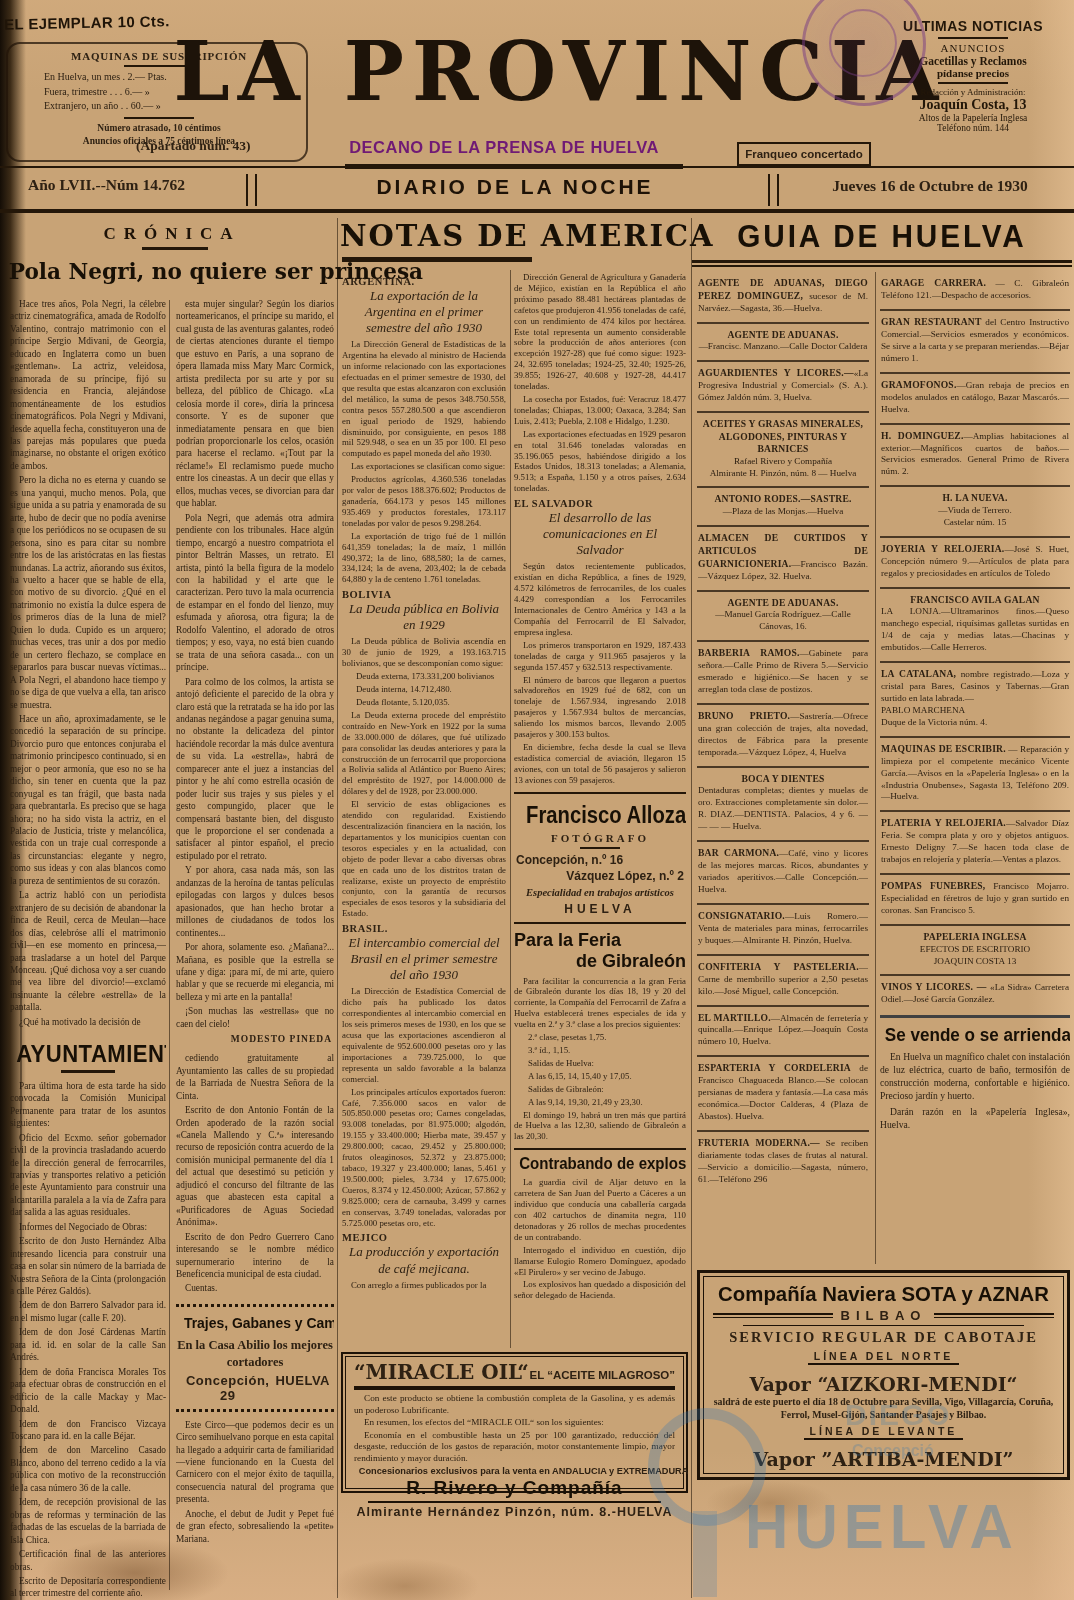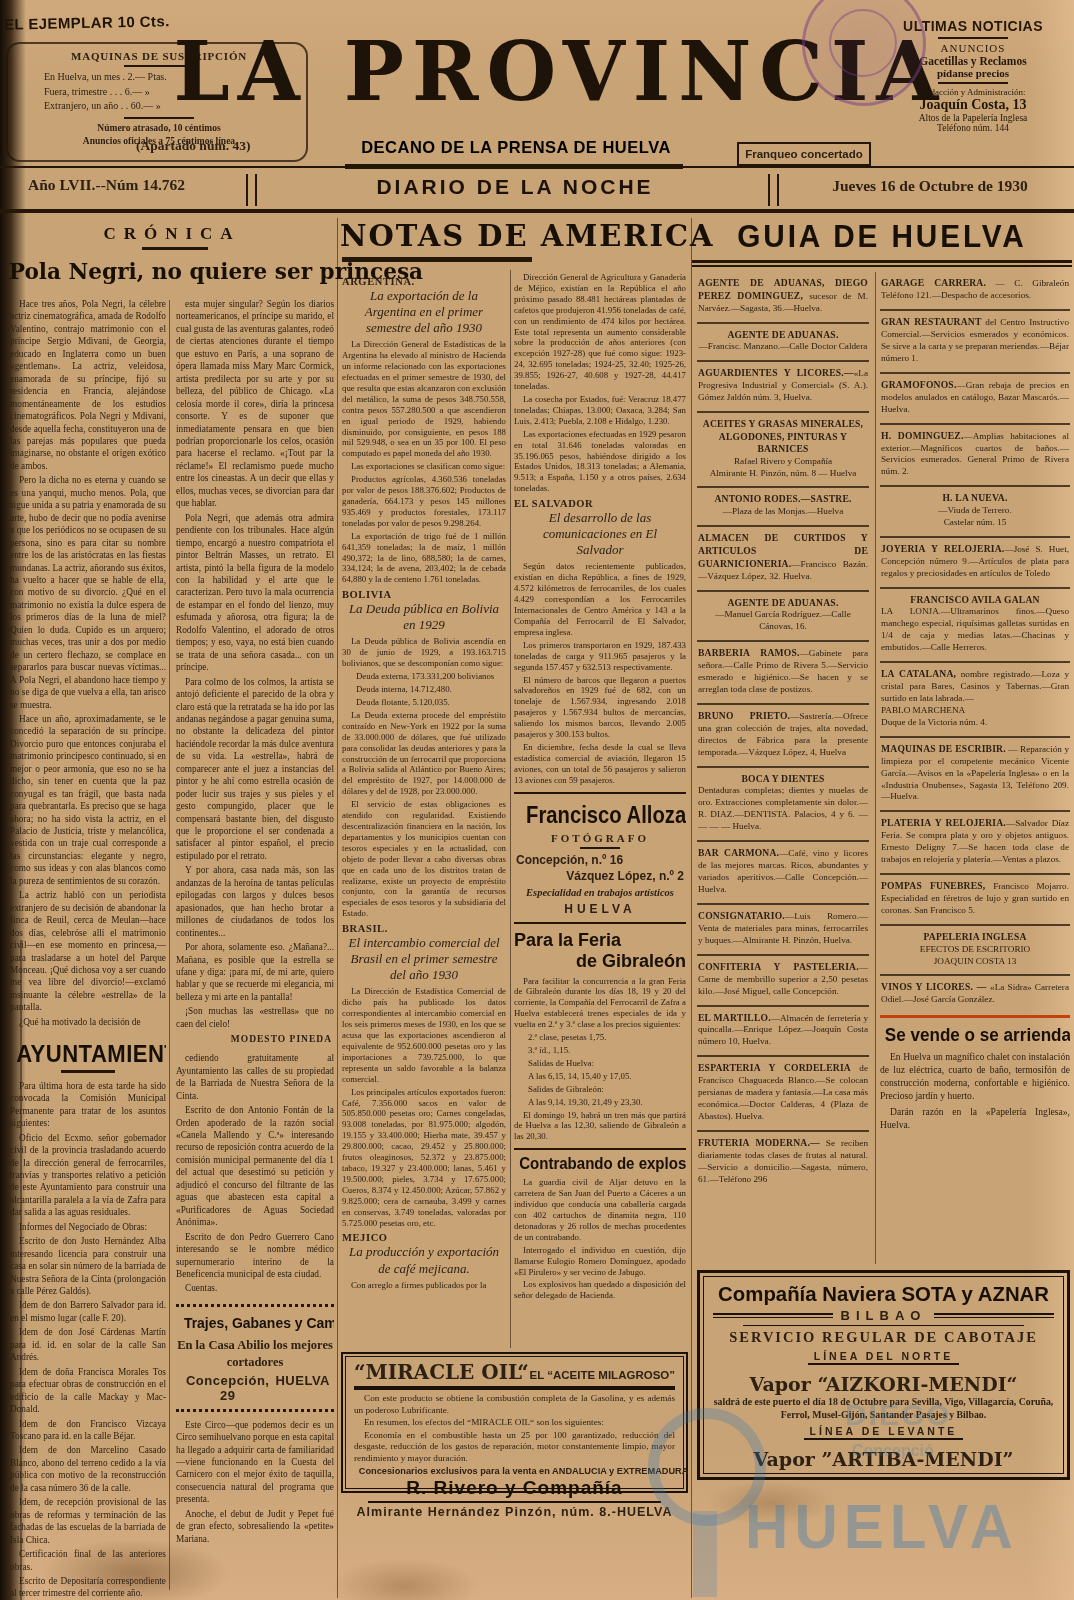--- a/index.html
+++ b/index.html
@@ -21,21 +21,21 @@
   .vrule{width:1px;background:rgba(40,26,12,.6);}
   
   .ejemplar{left:4px;top:14px;font:700 15px "Liberation Sans",sans-serif;letter-spacing:.4px;transform:rotate(-1.2deg);color:#1f1408;}
   .subbox{left:6px;top:42px;width:302px;height:120px;border:2px solid rgba(35,22,10,.75);border-radius:14px;padding:6px 10px 0 14px;box-sizing:border-box;text-align:center;}
   .subtitle{font:700 11px "Liberation Serif",serif;letter-spacing:.8px;}
   .srule{width:70px;height:2px;background:#241709;margin:3px auto;}
   .prelines{white-space:pre-line;font:400 10px "Liberation Serif",serif;line-height:1.45;text-align:left;padding-left:22px;}
   .subnote{font:700 9.5px "Liberation Serif",serif;line-height:1.4;}
   .paper-title{left:150px;top:24px;width:820px;margin:0;text-align:center;font:700 80px "DejaVu Serif",serif;letter-spacing:8px;transform:scaleY(1.04);color:#1d1309;white-space:nowrap;}
   .apartado{left:136px;top:138px;font:700 13.5px "Liberation Serif",serif;}
-  .decano{left:330px;top:138px;width:372px;text-align:center;font:700 16.5px "Liberation Sans",sans-serif;letter-spacing:.5px;color:#000000;}
+  .decano{left:318px;top:138px;width:372px;text-align:center;font:700 16.5px "Liberation Sans",sans-serif;letter-spacing:.5px;color:#701a75;}
   .franqueo{left:737px;top:142px;width:130px;height:20px;border:2px solid #241709;text-align:center;font:700 11.5px "Liberation Sans",sans-serif;line-height:20px;}
   .mh-right{left:876px;top:18px;width:194px;text-align:center;color:#231709;}
   .mh-right .ultimas{font:700 14px "Liberation Sans",sans-serif;letter-spacing:.5px;}
   .mh-right .anuncios{font:400 11px "Liberation Serif",serif;letter-spacing:1px;margin-top:2px;}
   .mh-right .gacetillas{font:700 11.5px "Liberation Serif",serif;margin-top:1px;}
   .mh-right .pidanse{font:700 11px "Liberation Serif",serif;}
   .mh-right .redaccion{font:400 9px "Liberation Serif",serif;margin-top:3px;}
   .mh-right .address{font:700 14px "Liberation Serif",serif;}
   .mh-right .altos{font:400 9.5px "Liberation Serif",serif;}
   .mh-right .tel{font:400 9.5px "Liberation Serif",serif;}
@@ -104,21 +104,21 @@
   .guiacol{font-size:9.2px;line-height:1.3;overflow:hidden;}
   .guia-l{left:697px;top:272px;width:172px;height:994px;}
   .guia-r{left:880px;top:272px;width:190px;height:994px;}
   .gentry{padding:5px 1px 7px;border-bottom:2px solid rgba(32,20,9,.75);text-align:justify;}
   .gentry:last-child{border-bottom:none;}
   .glead{font-weight:700;font-size:9.6px;letter-spacing:.2px;}
   .grest{white-space:pre-line;}
   .gentry.center{text-align:center;}
   .gentry.center .glead{display:block;}
   .gentry.lead-center .glead{display:block;text-align:center;}
-  .vende{border-top:3px solid #c2410c;padding-top:7px;margin-top:2px;}
+  .vende{border-top:3px solid #404040;padding-top:7px;margin-top:2px;}
   .vende-title{text-align:center;font:700 18px "Liberation Sans",sans-serif;white-space:nowrap;transform:scaleX(.95);margin-bottom:5px;color:#181006;}
   .vende p{margin:0 0 3px;font-size:9.6px;line-height:1.35;text-align:justify;text-indent:10px;}
   
   .sota{left:697px;top:1270px;width:373px;height:210px;border:3px solid #1d1207;padding:3px;box-sizing:border-box;}
   .sota-in{border:1px solid #1d1207;height:100%;box-sizing:border-box;text-align:center;padding:5px 9px;overflow:hidden;}
   .sota-co{font:700 21px "Liberation Sans",sans-serif;white-space:nowrap;transform:scaleX(.97);color:#181006;}
   .sota-bilbao{display:flex;align-items:center;gap:8px;margin:2px 0;}
   .sota-bilbao .flank{flex:1;border-top:2px solid #1d1207;height:2px;border-bottom:1px solid #1d1207;}
   .sota-bilbao span{font:700 13px "Liberation Sans",sans-serif;letter-spacing:6px;}
   .sota-thin{height:1px;background:#1d1207;margin:1px 30px 3px;}

